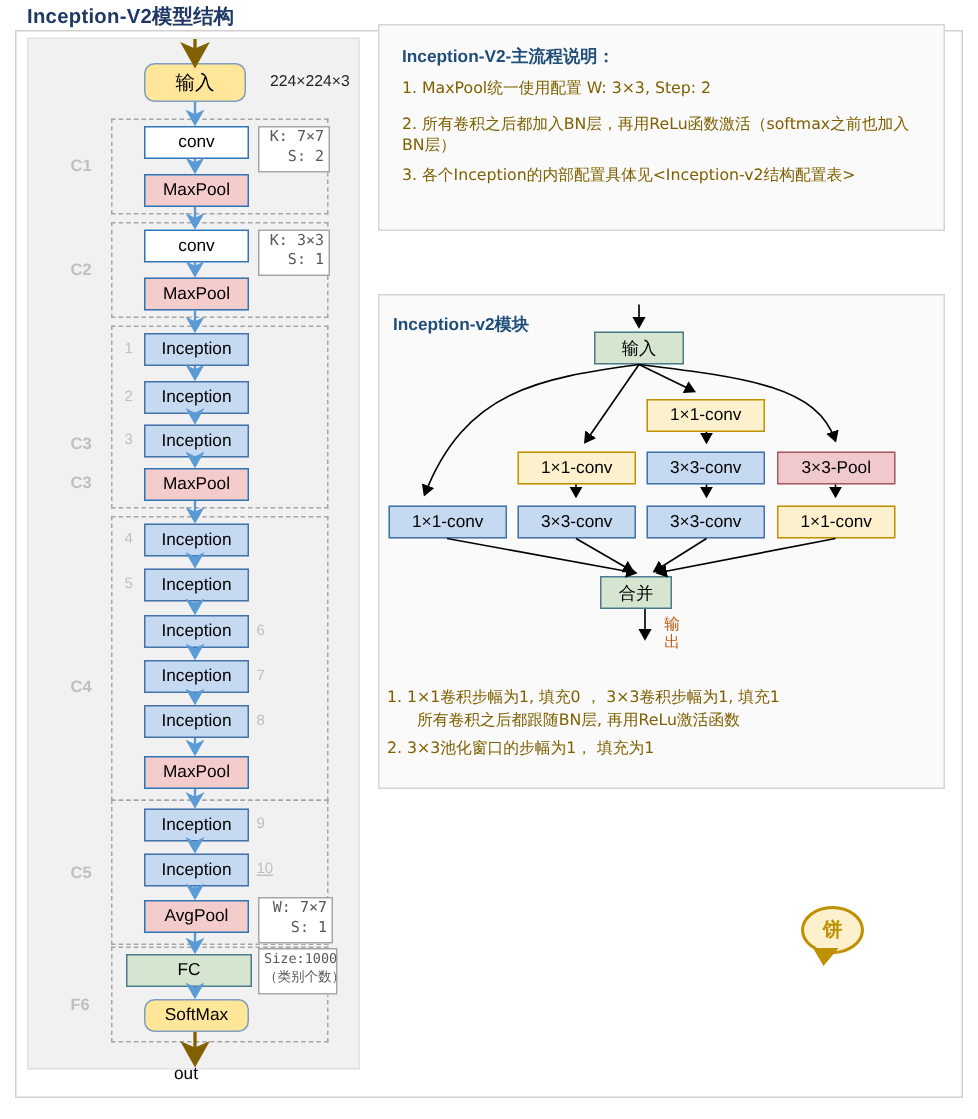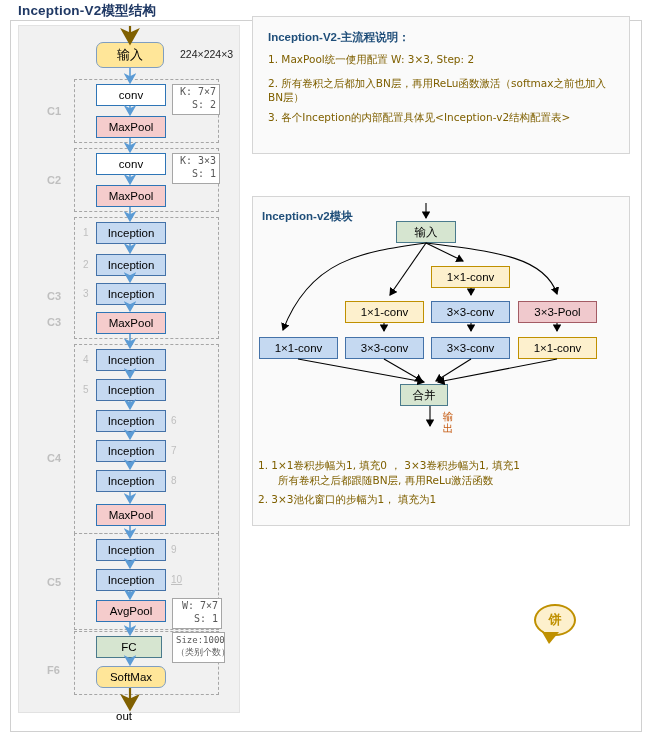--- a/index.html
+++ b/index.html
@@ -226,21 +226,21 @@
   <div class="node pink" style="left:96px;top:504px;width:70px;height:22px;">MaxPool</div>
 
   <div class="num" style="left:171px;top:544px;">9</div>
   <div class="node blue" style="left:96px;top:539px;width:70px;height:22px;">Inception</div>
   <div class="num" style="left:171px;top:574px;text-decoration:underline;">10</div>
   <div class="node blue" style="left:96px;top:569px;width:70px;height:22px;">Inception</div>
   <div class="node pink" style="left:96px;top:600px;width:70px;height:22px;">AvgPool</div>
   <div class="spec" style="left:172px;top:598px;width:50px;height:31px;">W: 7×7
 S: 1</div>
 
-  <div class="node green" style="left:96px;top:636px;width:66px;height:22px;">FC</div>
+  <div class="node green" style="left:84px;top:636px;width:84px;height:22px;">FC</div>
   <div class="spec" style="left:172px;top:632px;width:53px;height:31px;font-size:9px;line-height:12px;">Size:1000
 （类别个数）</div>
   <div class="node yellow" style="left:96px;top:666px;width:70px;height:22px;">SoftMax</div>
   <div class="out-label" style="left:116px;top:710px;">out</div>
 
   <div class="rpanel" id="panel-notes-top"></div>
   <div class="panel-title" style="left:268px;top:30px;font-size:11.5px;">Inception-V2-主流程说明：</div>
   <div class="note-line" style="left:268px;top:52px;">1. MaxPool统一使用配置 W: 3×3, Step: 2</div>
   <div class="note-line wrap" style="left:268px;top:76px;width:345px;">2. 所有卷积之后都加入BN层，再用ReLu函数激活（softmax之前也加入BN层）</div>
   <div class="note-line wrap" style="left:268px;top:110px;width:345px;">3. 各个Inception的内部配置具体见&lt;Inception-v2结构配置表&gt;</div>

